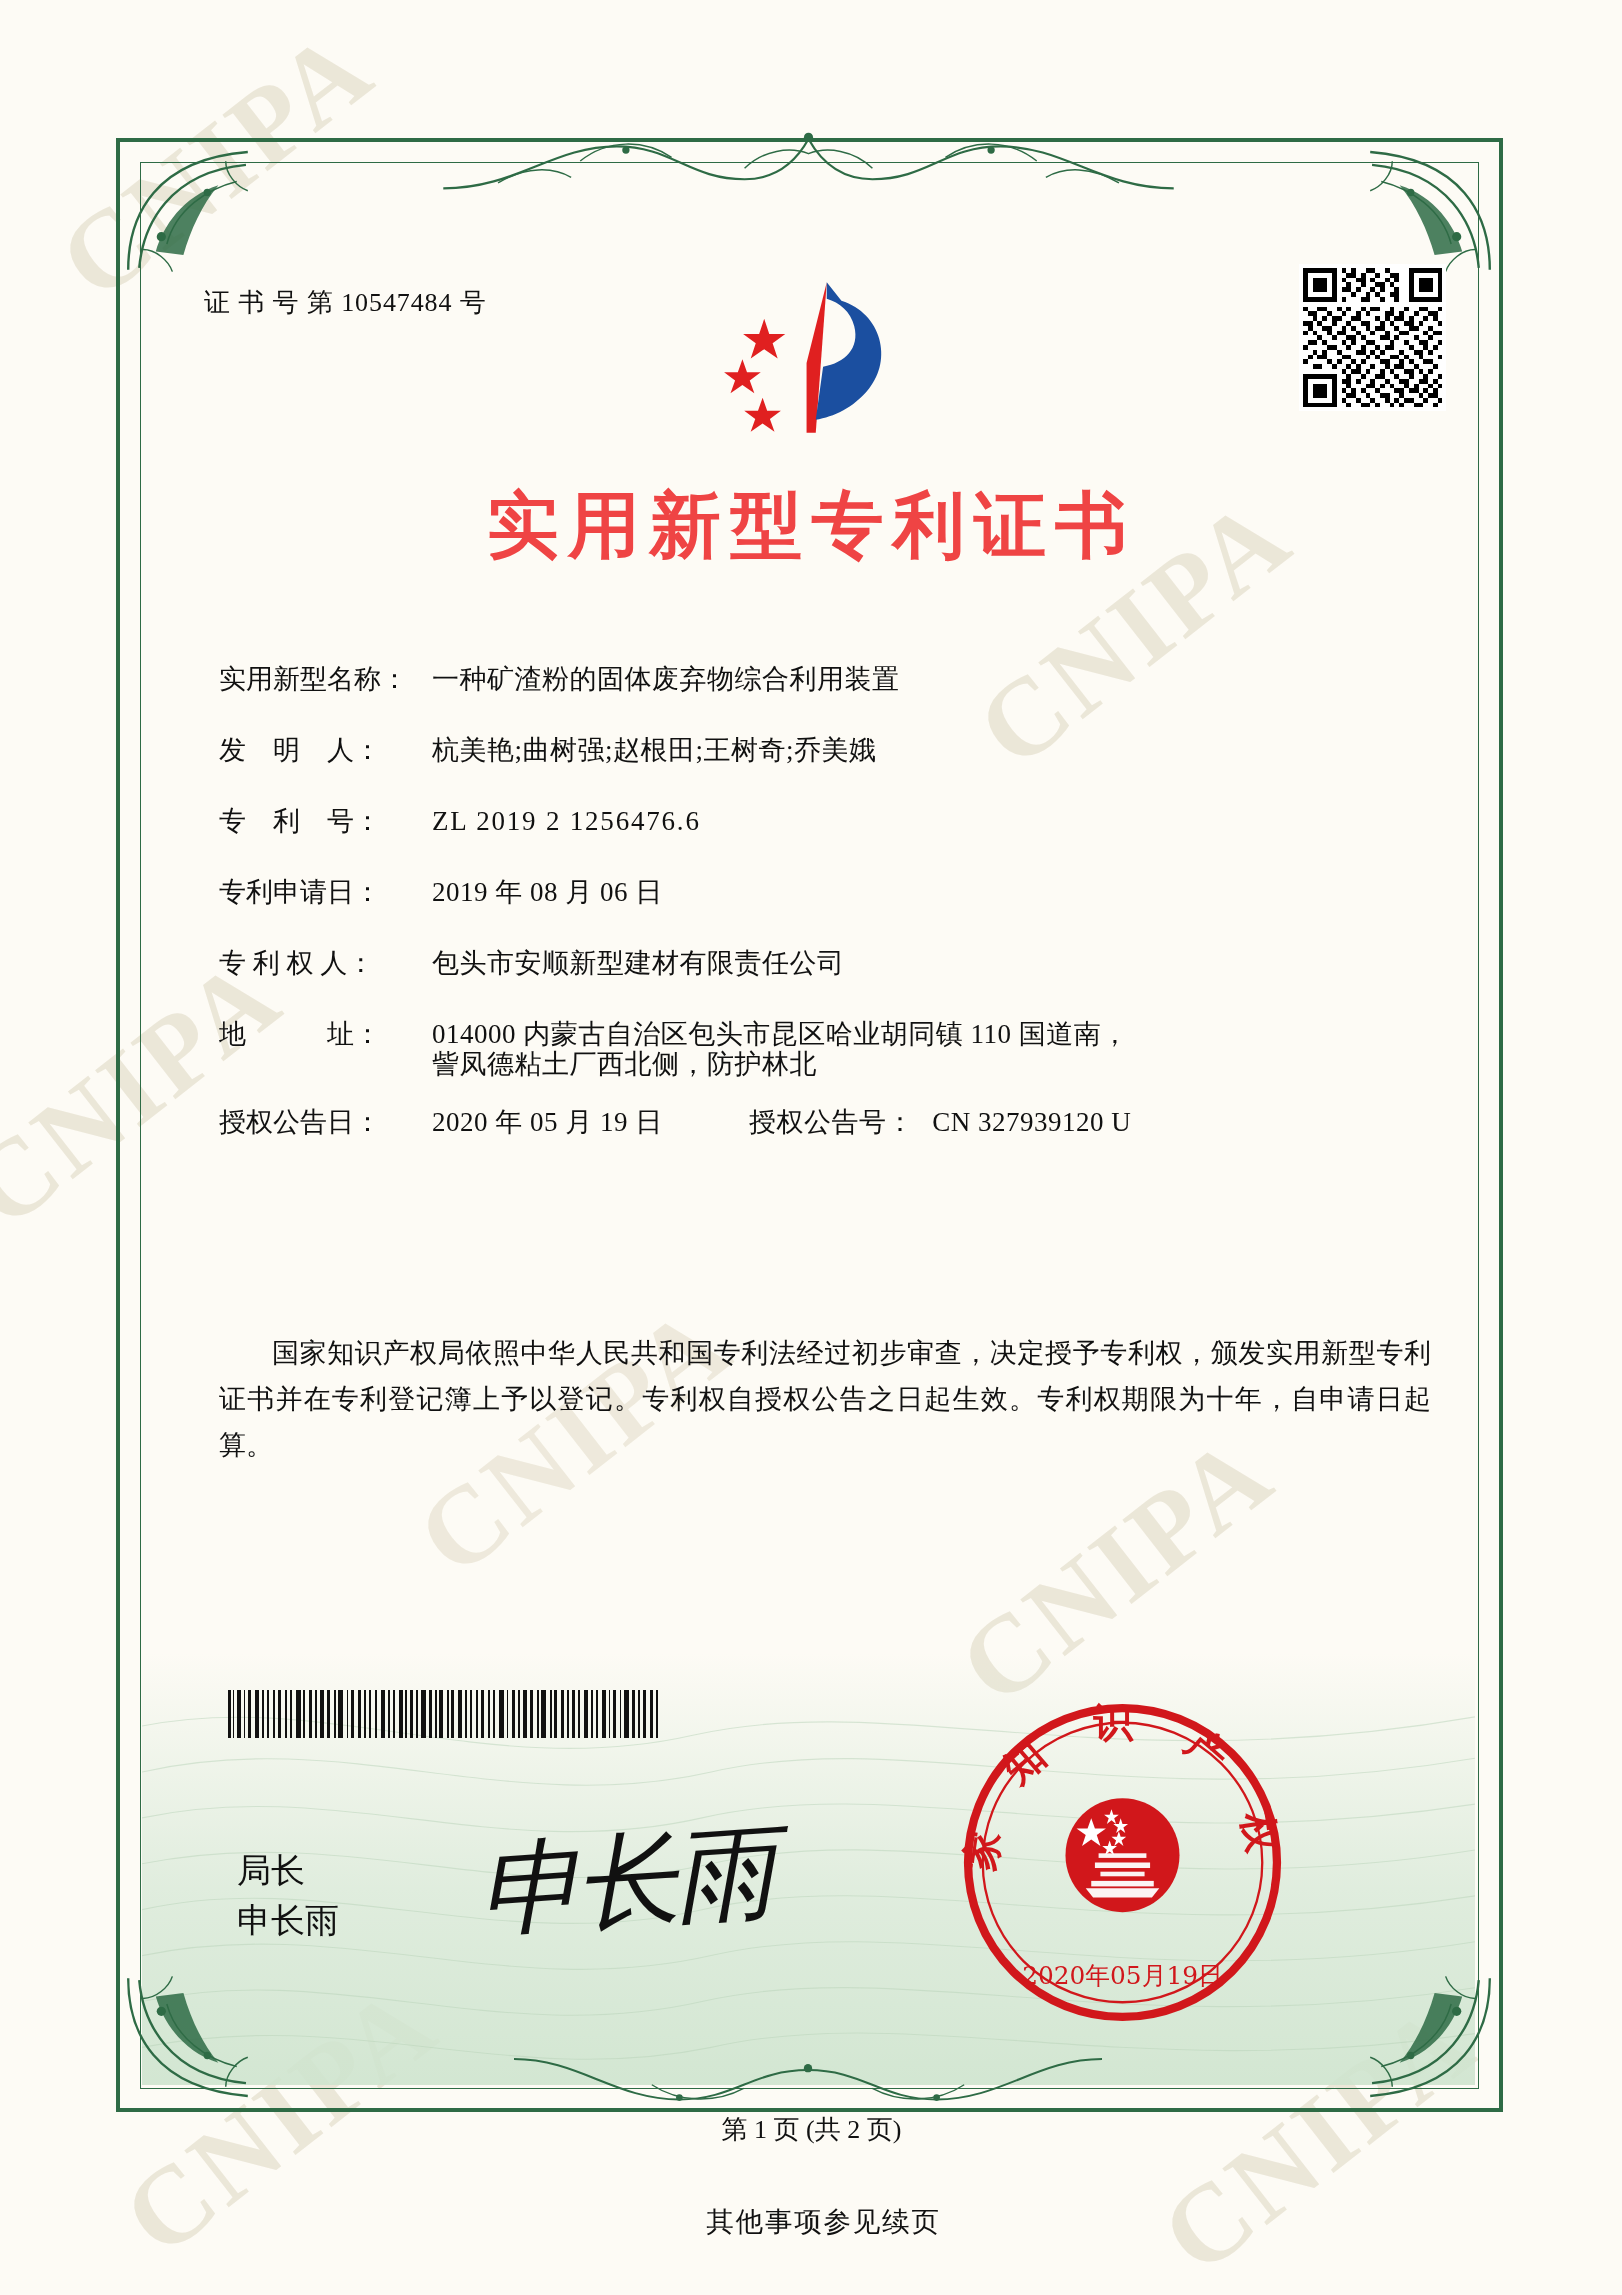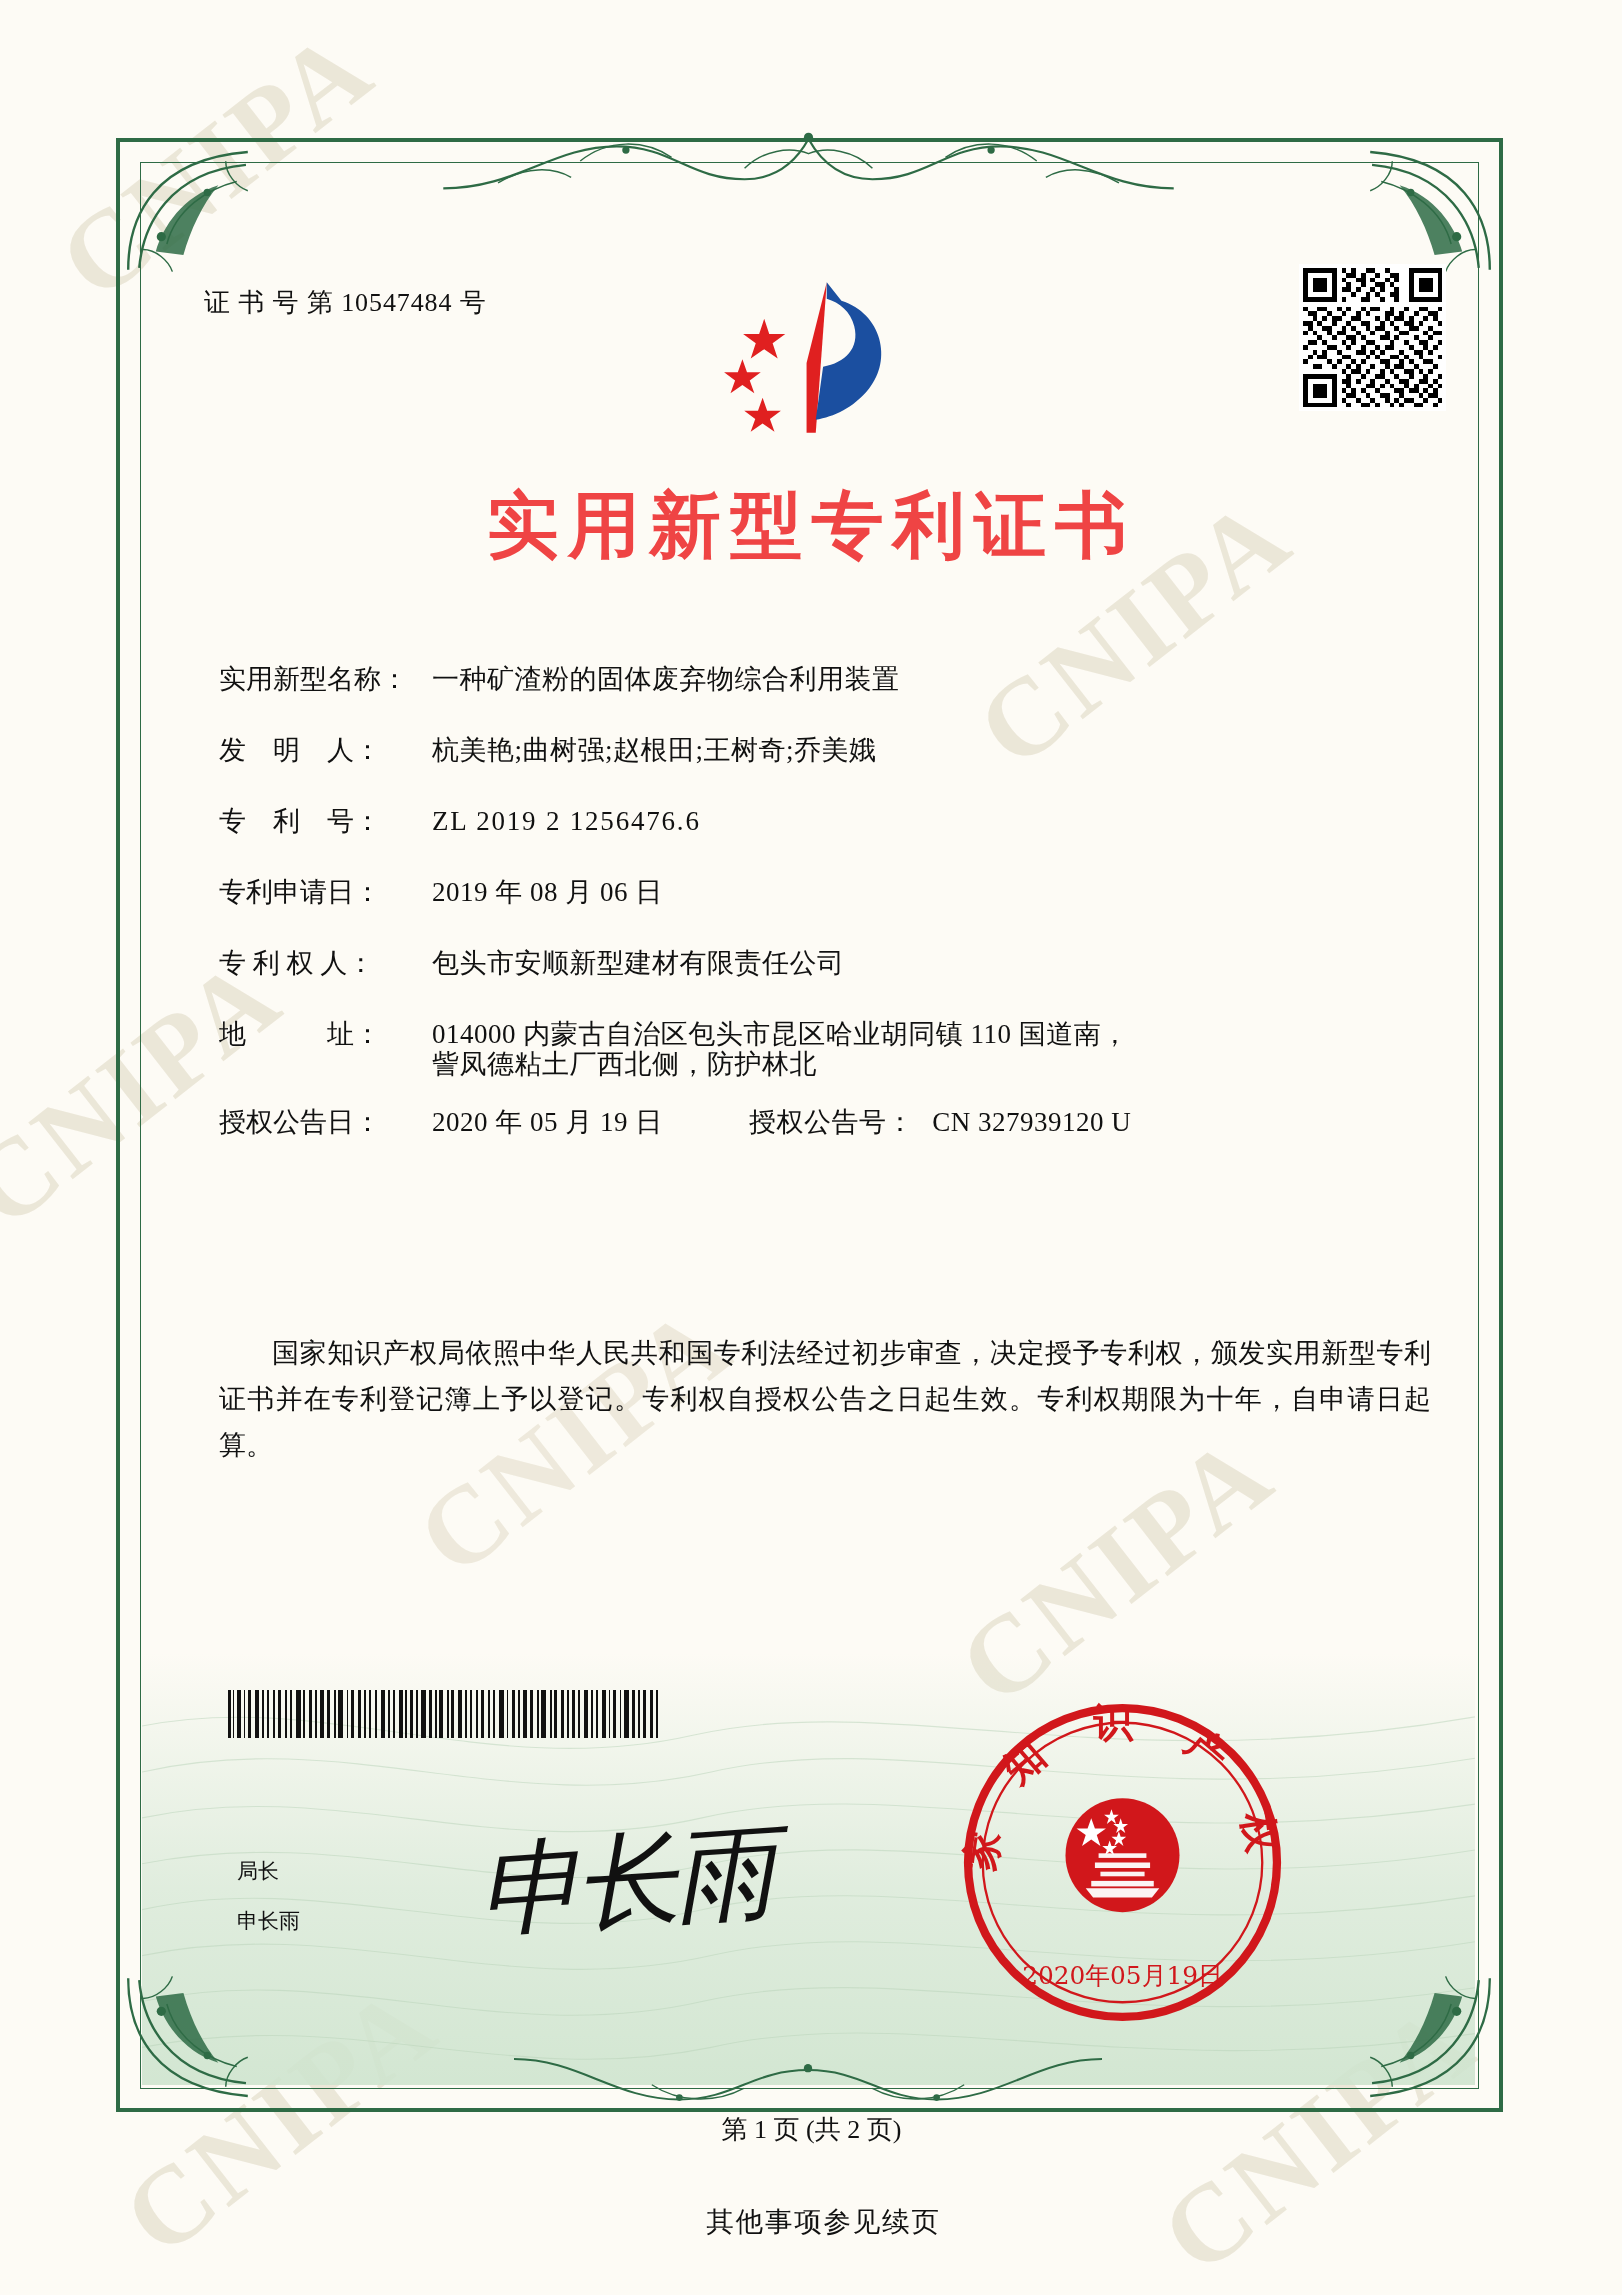--- a/index.html
+++ b/index.html
@@ -194,21 +194,21 @@
     position: absolute;
     left: 228px; top: 1690px;
     width: 432px; height: 48px;
   }
   .barcode svg { width: 100%; height: 100%; display: block; }
 
   
   .sig-label {
     position: absolute;
     left: 237px; top: 1846px;
-    font-size: 21px;
+    font-size: 34px;
     color: #111;
     line-height: 50px;
   }
   .sig-script {
     position: absolute;
     left: 478px; top: 1814px;
     font-size: 103px;
     color: #111;
     font-family: "DejaVu Serif", serif;
     font-style: italic;

